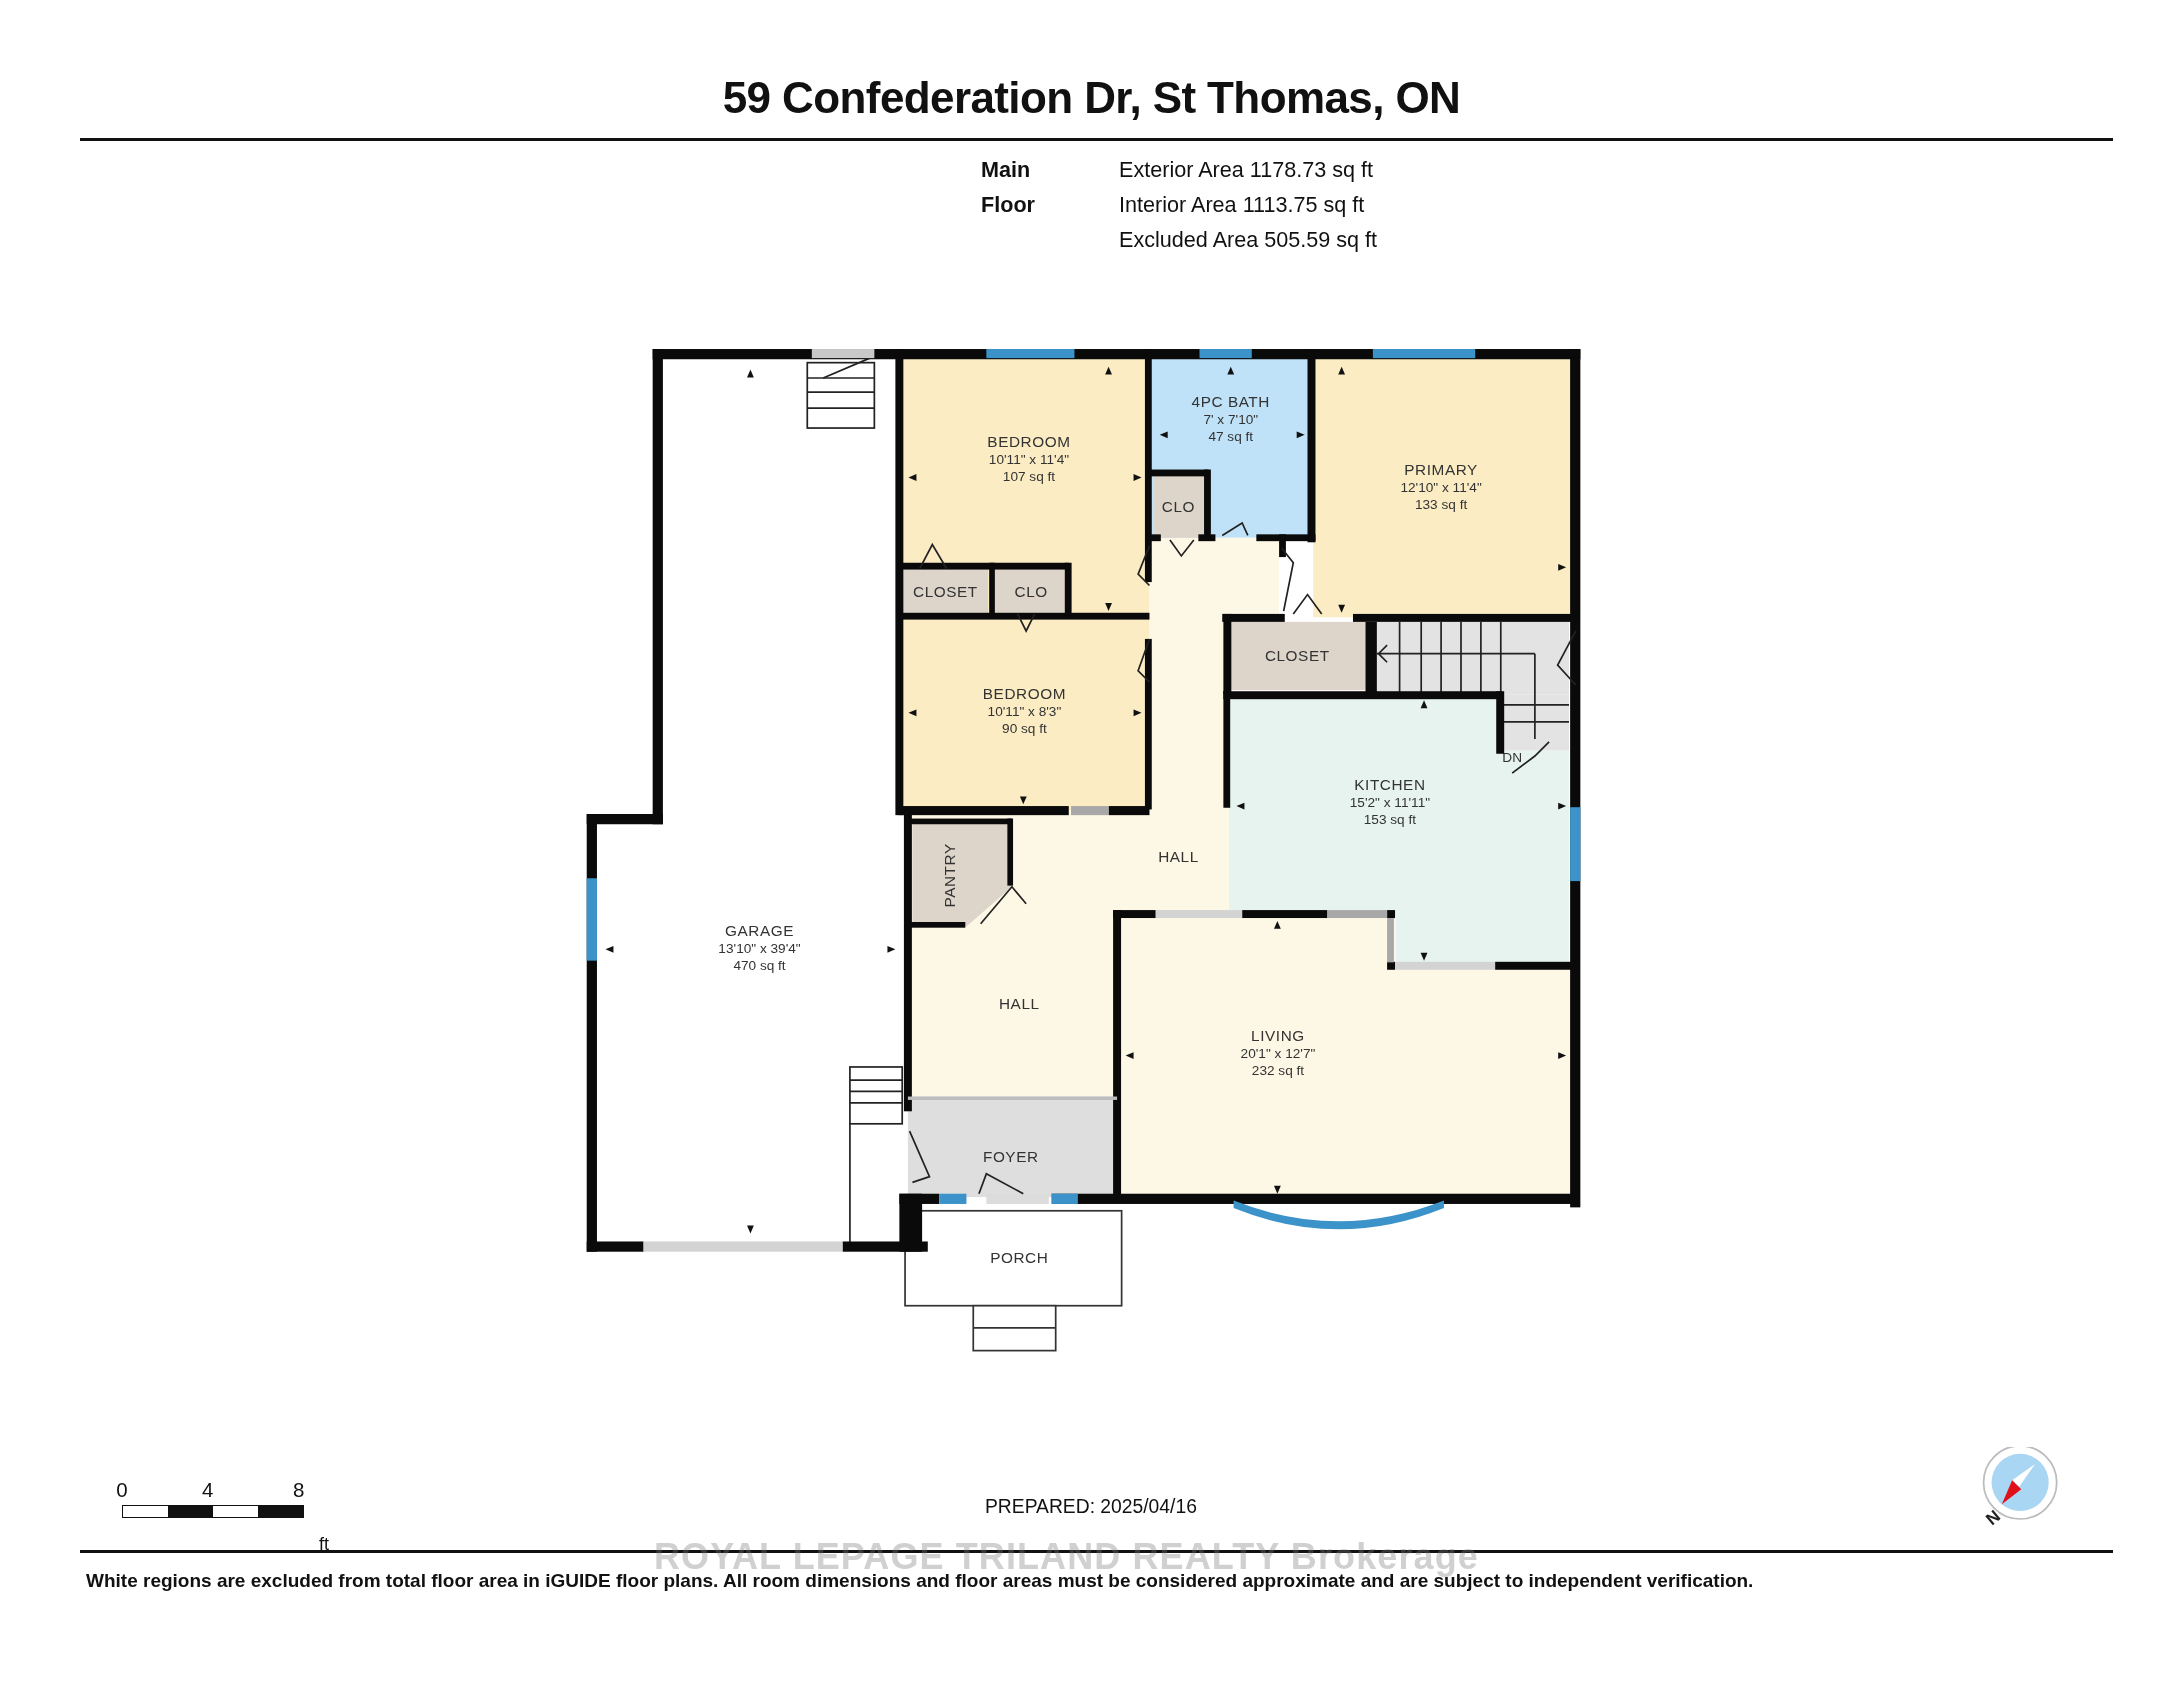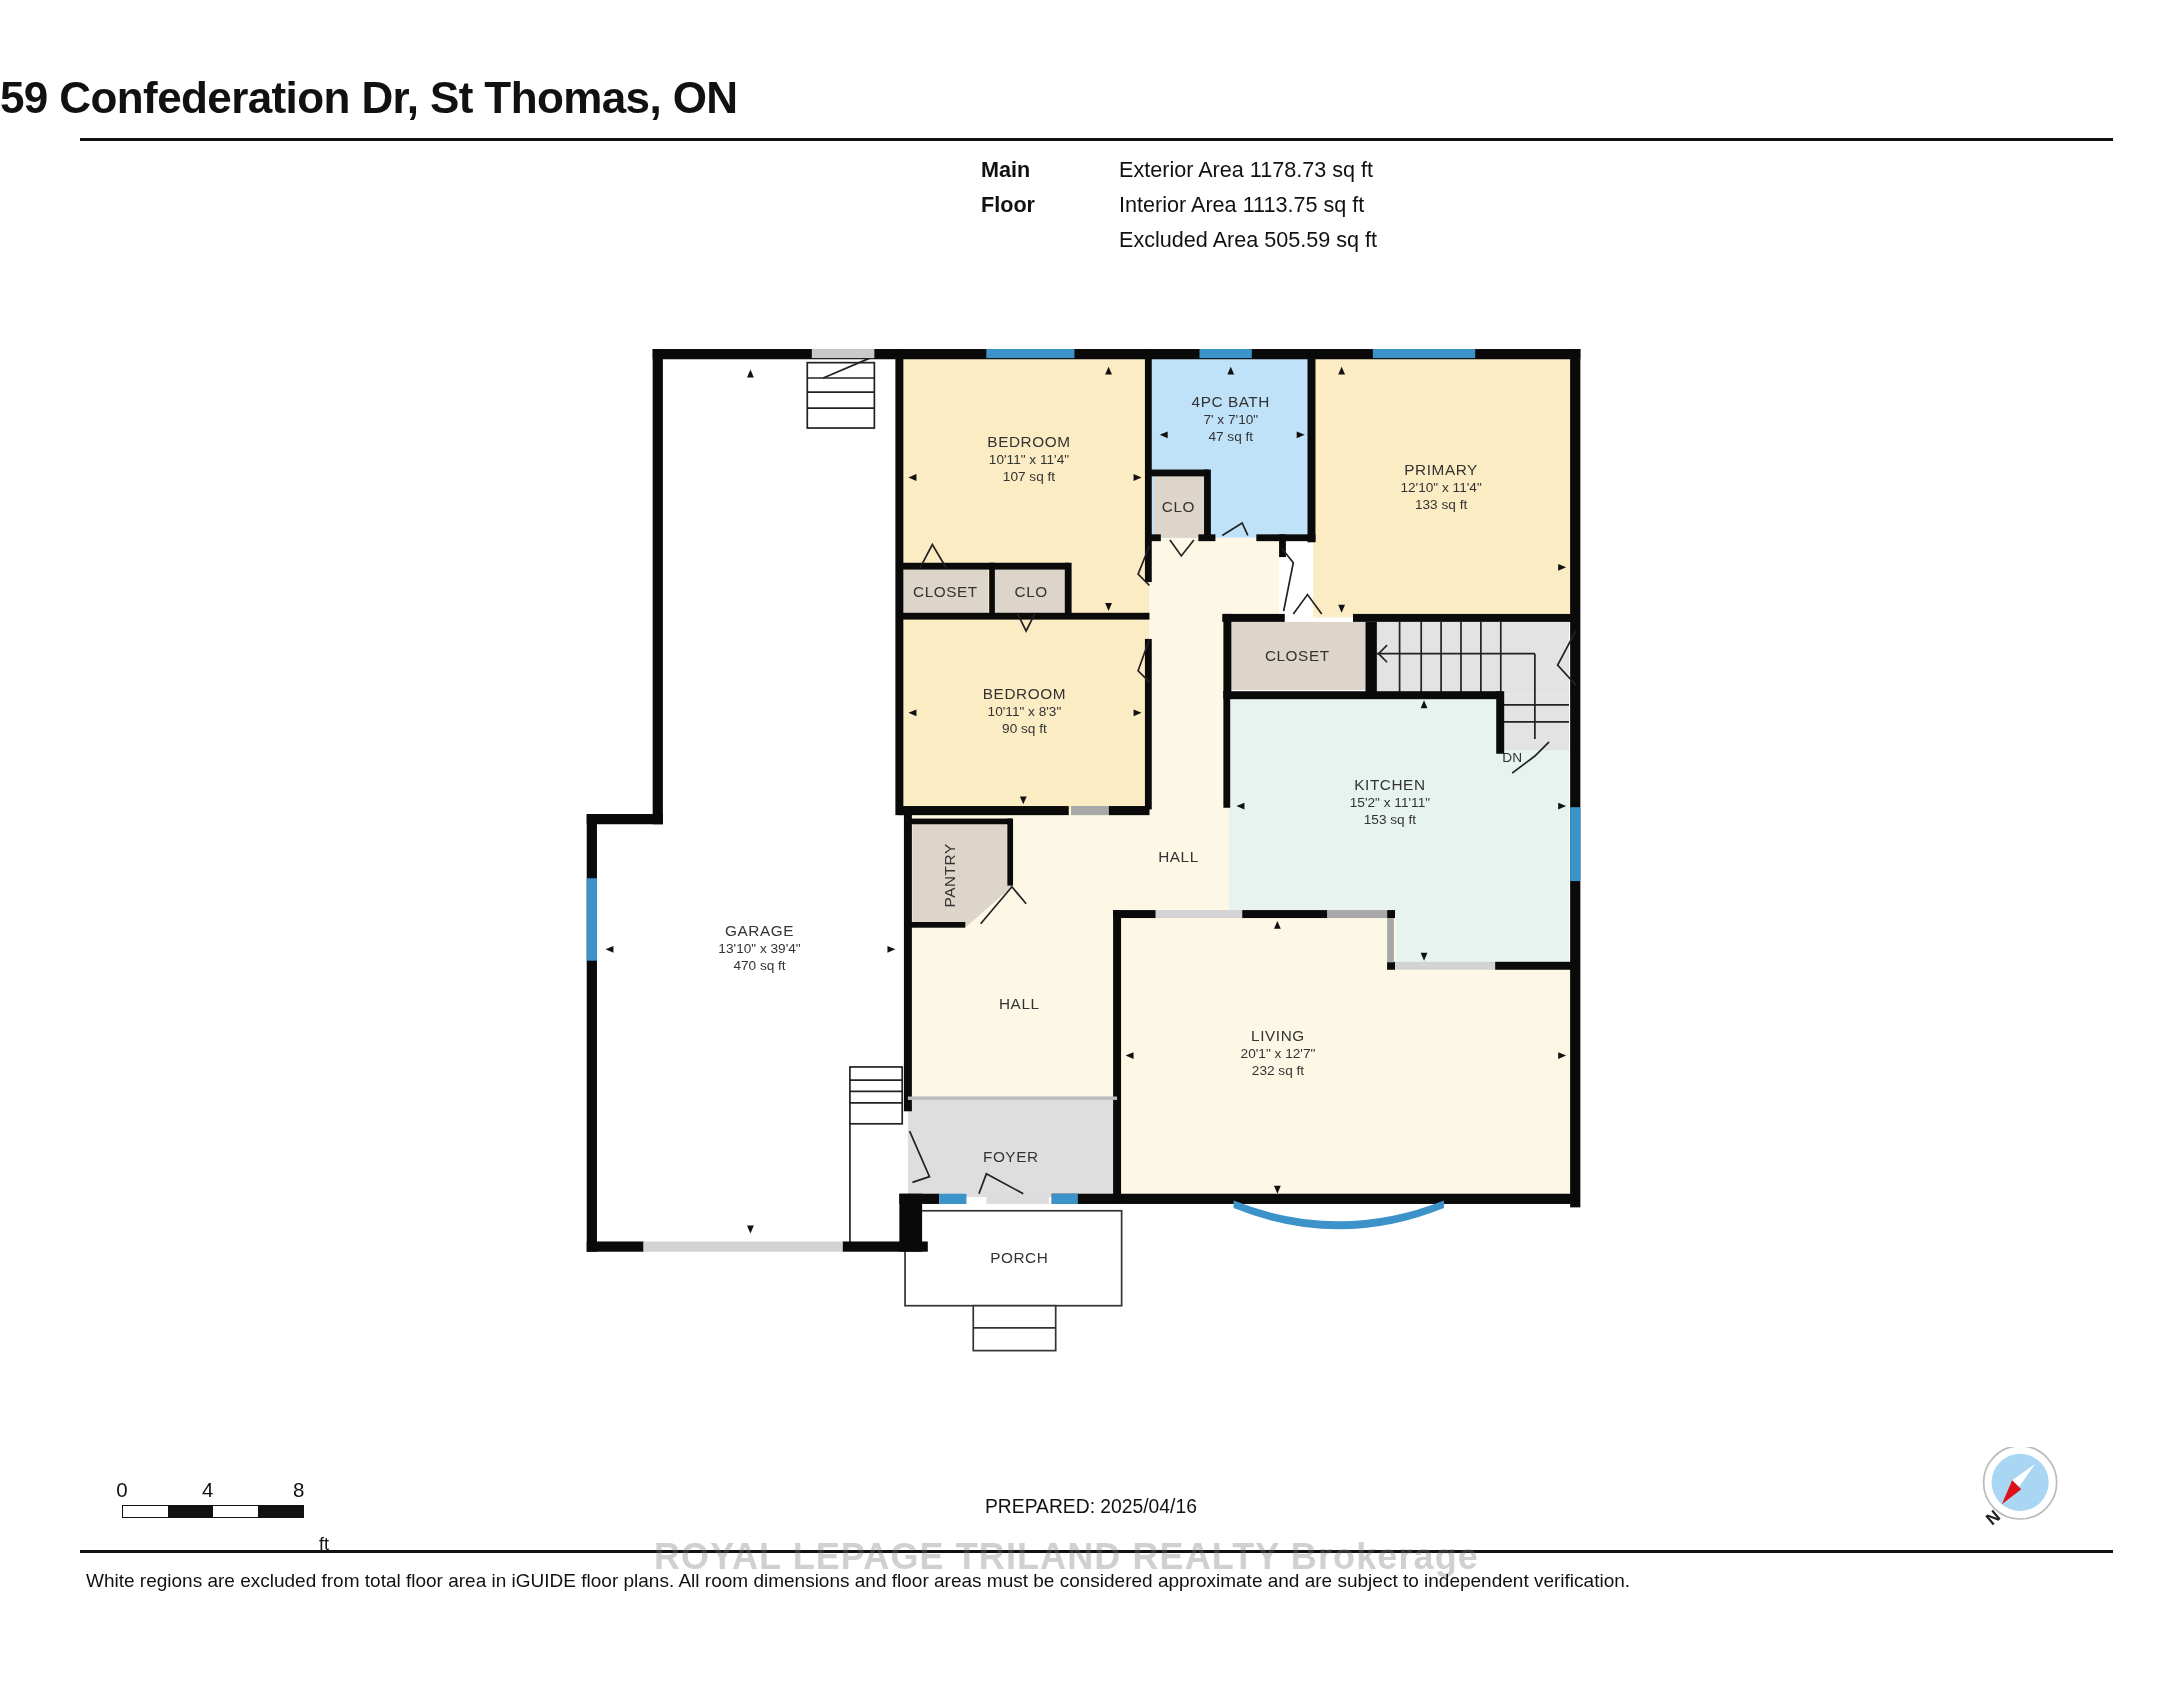--- a/index.html
+++ b/index.html
@@ -1,35 +1,35 @@
 <!DOCTYPE html>
 <html style="font-size:9px"><head>
 <meta charset="utf-8">
 <style>
   html,body{margin:0;padding:0;background:#ffffff;}
   body{width:2183px;height:1686px;position:relative;overflow:hidden;font-family:"Liberation Sans",sans-serif;color:#111;}
-  .title{position:absolute;left:0;width:2183px;top:73px;text-align:left;font-size:44px;font-weight:bold;letter-spacing:-0.6px;}
+  .title{position:absolute;left:0;width:2183px;top:73px;text-align:center;font-size:44px;font-weight:bold;letter-spacing:-0.6px;}
   .rule{position:absolute;left:80px;width:2033px;height:3.4px;background:#111;}
   .rule.top{top:138px;}
   .rule.bottom{top:1550px;}
   .areas{position:absolute;top:152px;left:981px;font-size:21.6px;line-height:35px;}
   .areas .label{position:absolute;left:0;top:0;font-weight:bold;}
   .areas .vals{position:absolute;left:138px;top:0;white-space:nowrap;}
   .plan{position:absolute;left:0;top:0;}
   .room-label{font-family:"Liberation Sans",sans-serif;font-size:27px;fill:#333;text-anchor:middle;letter-spacing:1px;}
   .room-dim{font-family:"Liberation Sans",sans-serif;font-size:24px;fill:#333;text-anchor:middle;}
   .scale{position:absolute;left:122px;top:1478px;}
   .scale .ticks span{position:absolute;top:0;font-size:20.5px;}
   .scale .bar{position:absolute;top:27px;left:0;width:180px;height:11.4px;border:1.1px solid #111;display:flex;}
   .scale .bar div{flex:1;}
   .scale .bar .blk{background:#111;}
   .scale .unit{position:absolute;left:197px;top:23px;font-size:18px;margin-top:33px;}
   .prepared{position:absolute;top:1496px;left:985px;font-size:19.3px;}
   .watermark{position:absolute;top:1536px;left:654px;font-size:36px;color:rgba(120,120,120,0.35);font-weight:bold;white-space:nowrap;letter-spacing:1.1px;text-align:center;}
-  .disclaimer{position:absolute;top:1570px;left:86px;font-size:19px;white-space:nowrap;}
+  .disclaimer{position:absolute;top:1570px;left:86px;font-size:19px;white-space:nowrap;font-weight:bold;}
   .compass{position:absolute;left:1979px;top:1447px;width:80px;height:80px;}
 </style>
 </head>
 <body>
 
 <div class="title">59 Confederation Dr, St Thomas, ON</div>
 <div class="rule top"></div>
 
 <div class="areas">
   <div class="label">Main Floor</div>

